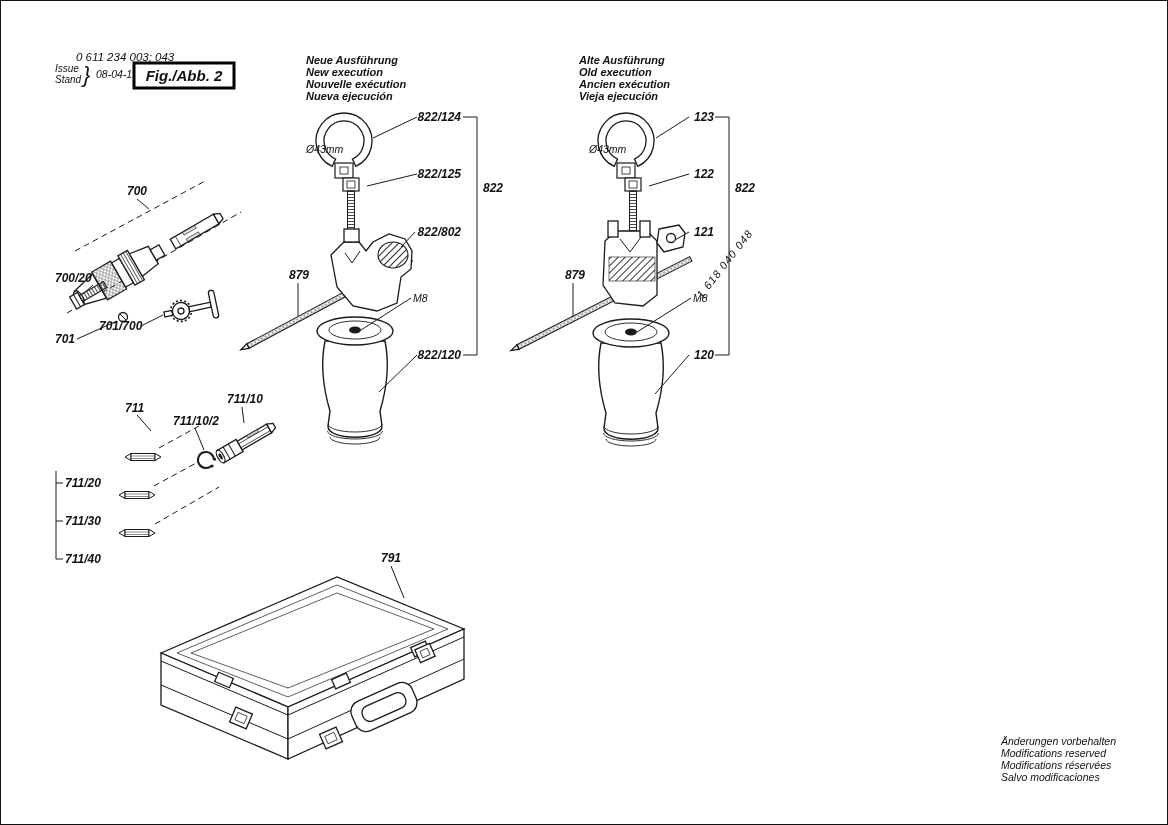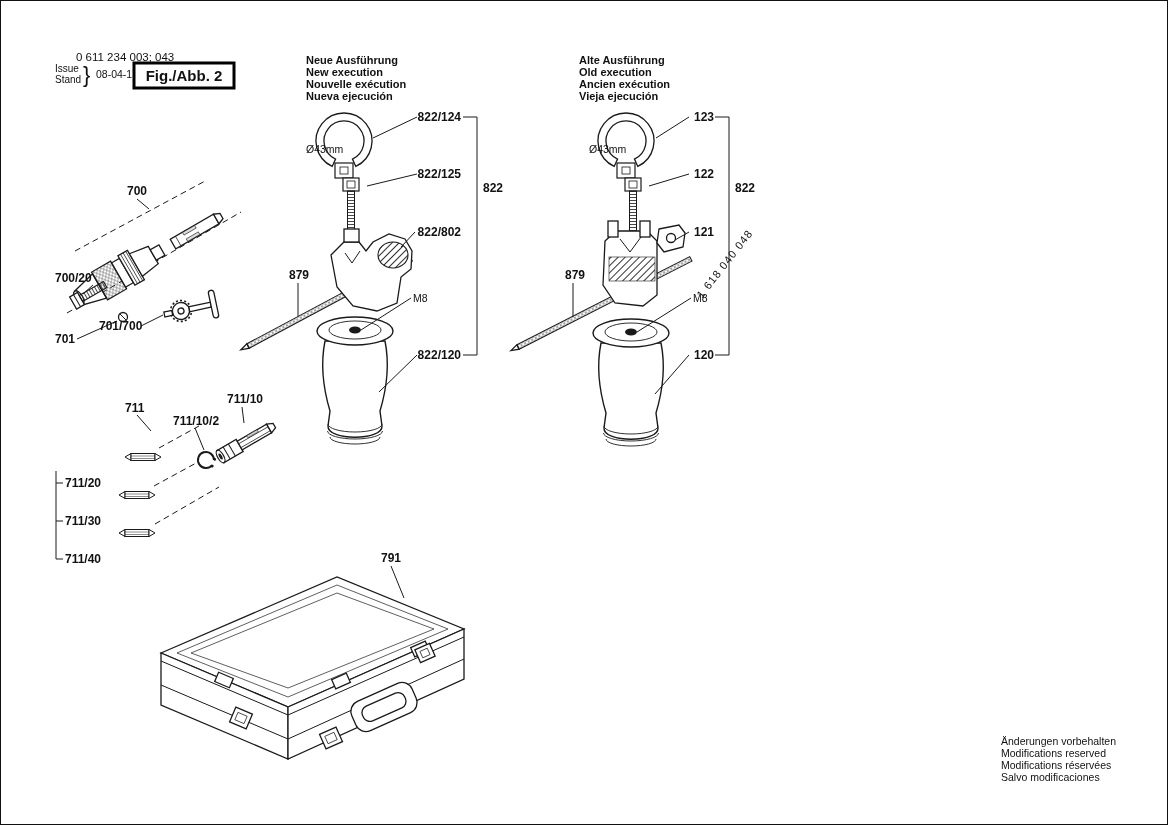--- a/index.html
+++ b/index.html
@@ -1,17 +1,17 @@
 <!DOCTYPE html>
 <html><head>
 <meta charset="utf-8">
 <style>
   html,body{margin:0;padding:0;background:#e8e8e8;}
   .page{position:relative;width:1168px;height:825px;background:#fff;border:1px solid #111;box-sizing:border-box;overflow:hidden;
-        font-family:"Liberation Sans",sans-serif;}
+        font-family:"Liberation Sans",sans-serif;font-style:italic;}
   svg{position:absolute;left:0;top:0;}
   svg text{font-family:"Liberation Sans",sans-serif;fill:#111;}
   .lbl{font-size:12px;font-weight:bold;}
   .sm{font-size:10.5px;}
   .hdr{font-size:11px;font-weight:bold;}
   .sh{fill:#fff;stroke:#1a1a1a;stroke-width:1.3;}
   .thin{fill:none;stroke:#1a1a1a;stroke-width:0.7;}
   .ld{fill:none;stroke:#1a1a1a;stroke-width:1;}
   .dash{fill:none;stroke:#1a1a1a;stroke-width:1;stroke-dasharray:6 4;}
 </style>

